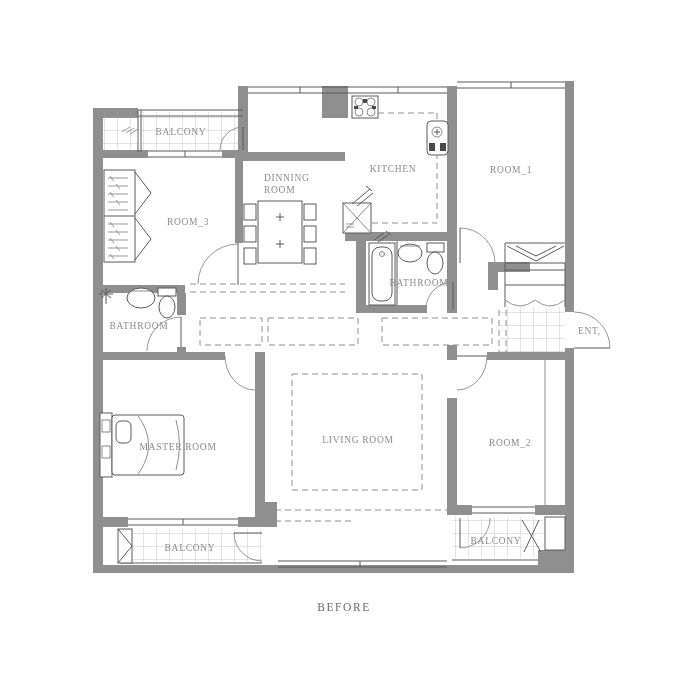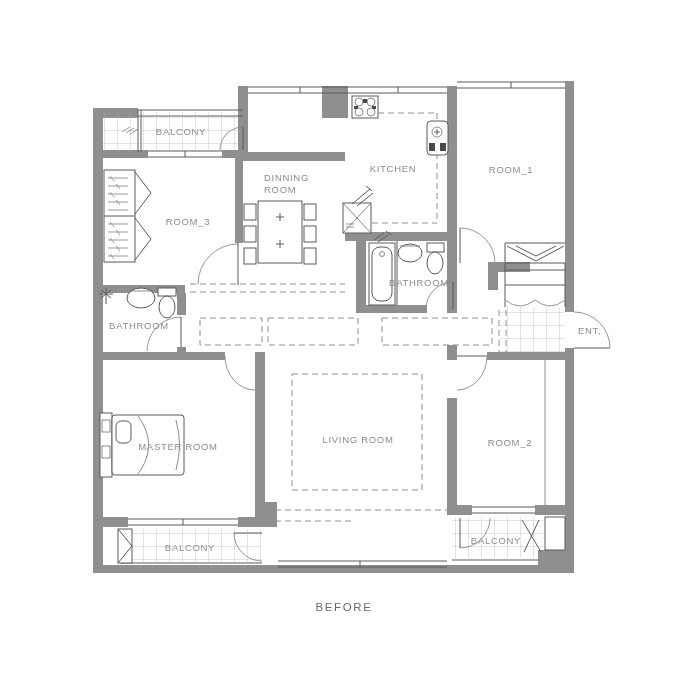--- a/index.html
+++ b/index.html
@@ -1,16 +1,16 @@
 <!DOCTYPE html>
 <html><head>
 <meta charset="utf-8">
 <style>
   html,body{margin:0;padding:0;background:#ffffff;width:700px;height:700px;overflow:hidden;}
-  #stage{position:relative;width:700px;height:635px;background:#fff;font-family:Liberation Sans, sans-serif;}
+  #stage{position:relative;width:700px;height:635px;background:#fff;font-family:Liberation Serif, serif;}
   svg{position:absolute;top:0;left:0;}
   .wall{fill:#8f8f8f;stroke:none;}
   .ln{stroke:#5a5a5a;stroke-width:1;fill:none;}
   .lnthin{stroke:#6e6e6e;stroke-width:0.8;fill:none;}
   .fix{stroke:#5a5a5a;stroke-width:1;fill:#ffffff;}
   .fixdark{fill:#4a4a4a;stroke:none;}
   .dash{stroke:#909090;stroke-width:1;fill:none;stroke-dasharray:6 4;}
   .arc{stroke:#8a8a8a;stroke-width:0.9;fill:none;}
   .roomlabel{font-size:9.5px;fill:#8c8c8c;letter-spacing:0.7px;}
   .footerlabel{font-size:11.5px;fill:#6a6a6a;letter-spacing:1.6px;}

